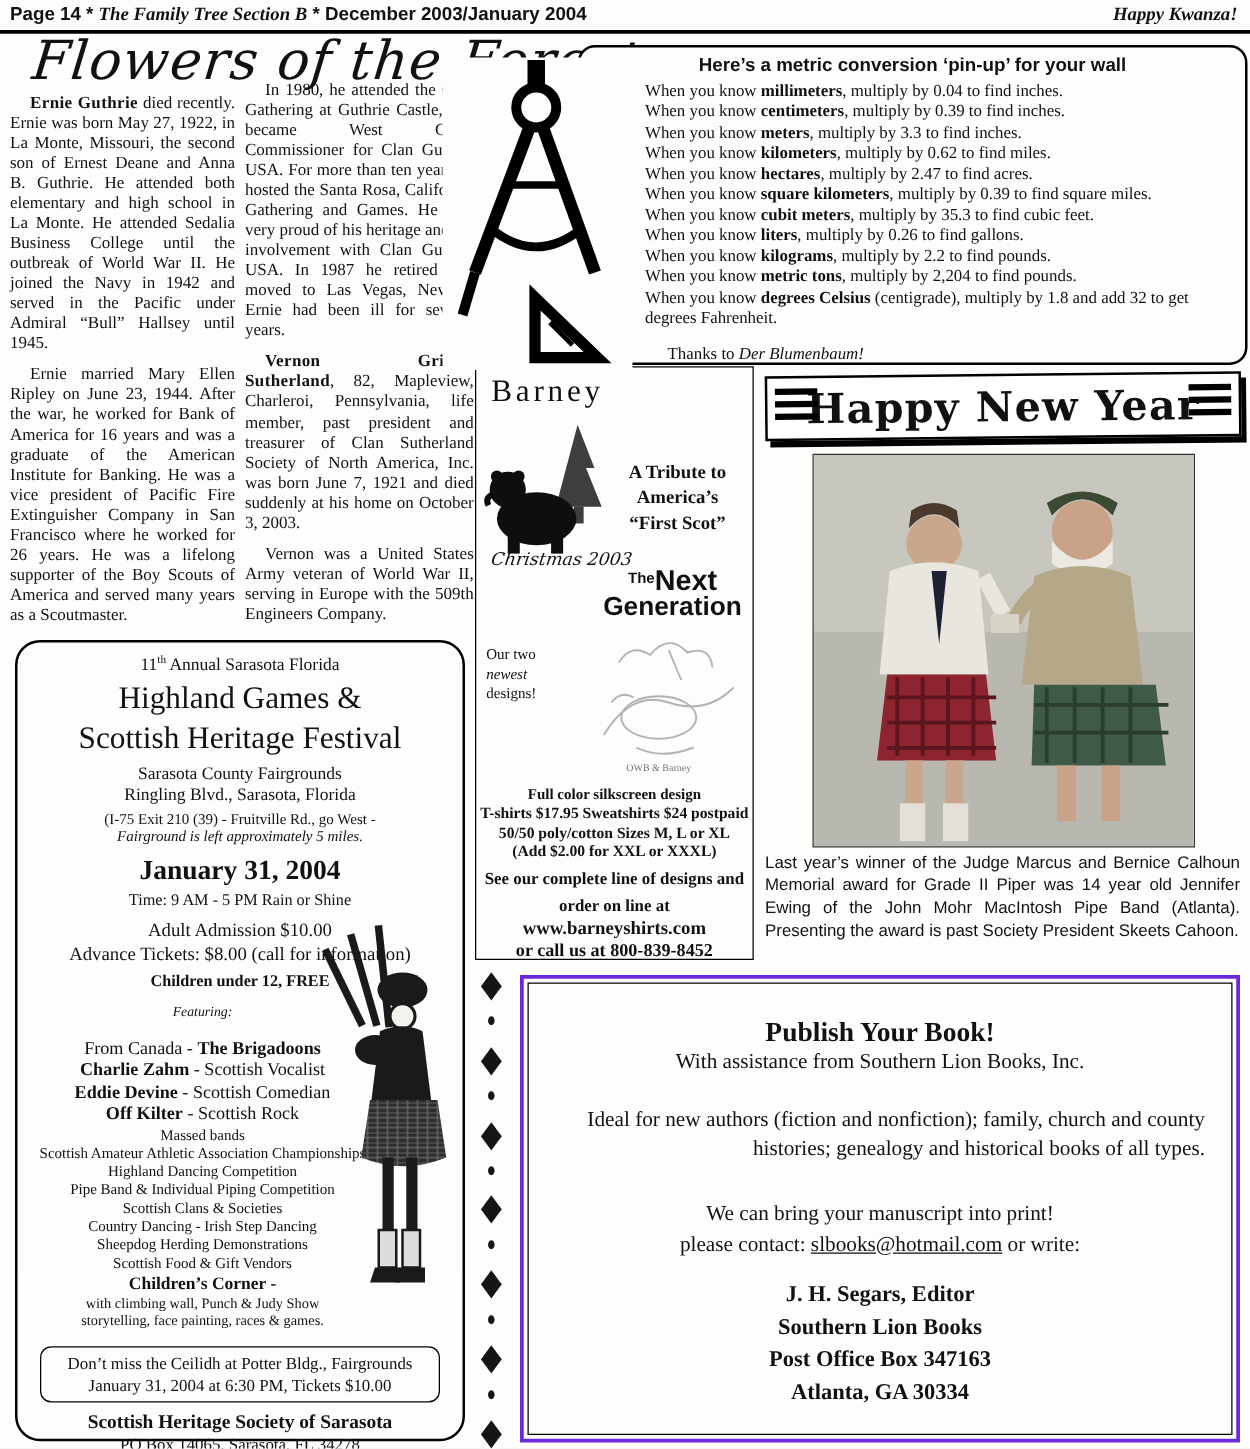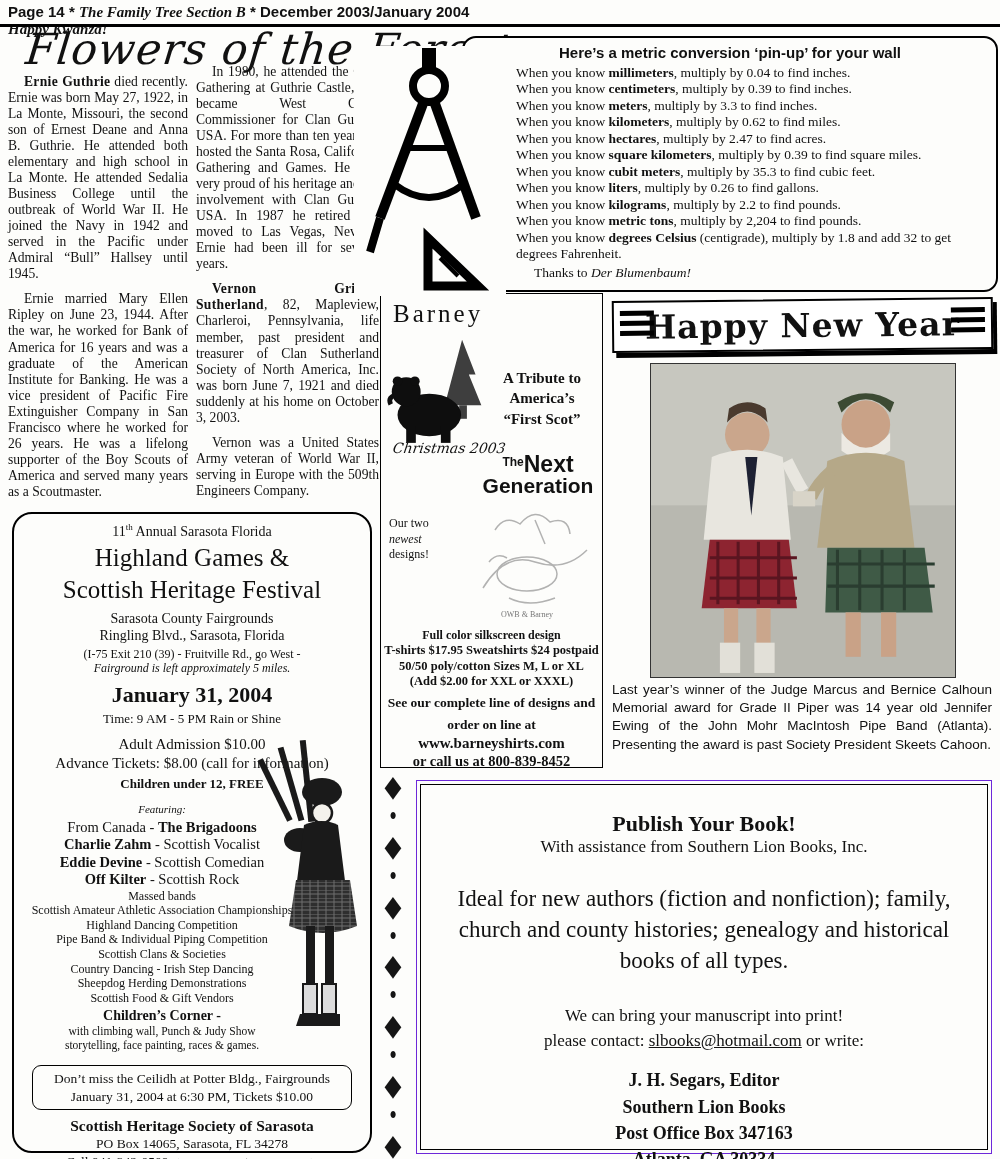--- a/index.html
+++ b/index.html
@@ -2,21 +2,21 @@
 <html lang="en"><head>
 <meta charset="utf-8">
 <style>
   html,body{margin:0;padding:0;background:#e9e9e6;}
   .page{position:relative;width:1000px;height:1159px;background:#fdfdfb;color:#111;
         font-family:"Liberation Serif",serif;overflow:hidden;}
   .abs{position:absolute;}
 
   
   .masthead{position:absolute;top:3px;left:8px;right:10px;display:flex;justify-content:space-between;
-            align-items:flex-start;font-size:15px;flex-direction:column;}
+            align-items:flex-end;font-size:15px;}
   .mh-bold{font-family:"Liberation Sans",sans-serif;font-weight:bold;}
   .mh-star{font-family:"Liberation Sans",sans-serif;font-weight:bold;}
   .mh-italic{font-style:italic;font-weight:bold;}
   .mast-right{font-weight:bold;font-style:italic;font-size:15px;}
   .mast-rule{position:absolute;top:24px;left:0;width:1000px;height:3px;background:#000;}
 
   
   #flowers-title{left:26px;top:24px;font-family:"DejaVu Serif",serif;font-style:italic;
                  font-size:43px;letter-spacing:1px;transform:skewX(-6deg);white-space:nowrap;}
 
@@ -32,21 +32,21 @@
   #compass{left:354px;top:46px;width:152px;height:250px;background:#fdfdfb;z-index:3;}
   #compass svg{width:100%;height:100%;}
 
   
   #metric-box{left:462px;top:36px;width:532px;height:252px;border:2px solid #000;
               border-radius:14px;z-index:1;background:#fdfdfb;}
   .metric-title{text-align:center;font-family:"Liberation Sans",sans-serif;font-weight:bold;
                 font-size:15px;margin-top:6px;}
   .metric-lines{padding:4px 8px 0 52px;font-size:13.5px;line-height:1.22;}
   .m-line b{}
-  .metric-thanks{padding-left:70px;font-size:13.5px;margin-top:2px;}
+  .metric-thanks{padding-left:70px;font-size:13.5px;margin-top:12px;}
   .metric-thanks i{font-style:italic;}
 
   
   #barney-box{left:380px;top:293px;width:221px;height:473px;border:1.5px solid #000;background:#fdfdfb;}
   .barney-name{position:absolute;left:12px;top:6px;font-size:25px;letter-spacing:3px;}
   .bear{position:absolute;left:4px;top:40px;width:106px;height:106px;}
   .christmas{position:absolute;left:12px;top:146px;font-style:italic;font-size:14px;
              font-family:"DejaVu Serif",serif;transform:skewX(-8deg);}
   .tribute{position:absolute;left:108px;top:74px;width:106px;text-align:center;
            font-weight:bold;font-size:15px;line-height:1.35;}
@@ -90,43 +90,43 @@
   .hg-title{font-size:25px;line-height:1.28;margin-top:2px;}
   .hg-venue{font-size:14px;line-height:1.25;margin-top:4px;}
   .hg-dir{font-size:12px;line-height:1.2;margin-top:2px;}
   .hg-dir .it{font-style:italic;}
   .hg-date{font-size:22px;font-weight:bold;margin-top:7px;}
   .hg-time{font-size:13px;margin-top:3px;}
   .hg-adm{font-size:15px;margin-top:8px;line-height:1.25;}
   .hg-child{font-size:13px;font-weight:bold;margin-top:3px;}
   .shift{margin-right:60px;}
   .hg-feat{font-size:11px;font-style:italic;margin-top:11px;}
-  .acts{font-size:14.5px;line-height:1.2;margin-top:4px;}
+  .acts{font-size:14.5px;line-height:1.2;margin-top:15px;}
   .events{font-size:12px;line-height:1.22;margin-top:0;}
   .hg-corner{font-size:14px;font-weight:bold;margin-top:2px;}
   .hg-corner-l{font-size:11.5px;line-height:1.25;}
   .ceilidh{margin:13px auto 6px;width:318px;border:1.5px solid #000;border-radius:9px;
            padding:4px 0;font-size:13.5px;line-height:1.3;}
   .hg-soc{font-size:15.5px;font-weight:bold;margin-top:7px;}
   .hg-addr{font-size:13.5px;line-height:1.3;}
   .piper{position:absolute;right:0px;top:224px;width:112px;height:296px;}
   .piper svg{width:100%;height:100%;}
 
   
   #ornament{left:376px;top:776px;width:34px;height:381px;display:flex;flex-direction:column;
             justify-content:space-between;align-items:center;font-size:22px;line-height:1;color:#151515;}
   #ornament span{display:block;transform:scaleY(1.35);}
 
   
-  #publish-box{left:416px;top:780px;width:576px;height:374px;border:1px solid #6d28d9;background:#fdfdfb;
+  #publish-box{left:416px;top:780px;width:576px;height:374px;border:3px solid #6d28d9;background:#fdfdfb;
                box-sizing:border-box;}
   .pub-inner{position:absolute;inset:3px;border:1px solid #000;text-align:center;}
   .pub-title{font-size:22px;font-weight:bold;margin-top:26px;}
   .pub-assist{font-size:17px;}
-  .pub-ideal{font-size:23px;margin:26px auto 0;width:520px;line-height:1.35;}
+  .pub-ideal{font-size:17px;margin:26px auto 0;width:520px;line-height:1.35;text-align:right;}
   .pub-lines{font-size:17px;line-height:1.45;margin-top:28px;}
   .pub-email{text-decoration:underline;}
   .pub-sig{font-size:18px;font-weight:bold;line-height:1.45;margin-top:14px;}
 </style>
 </head>
 <body>
 
 <div class="page">
 
   <div class="masthead">

